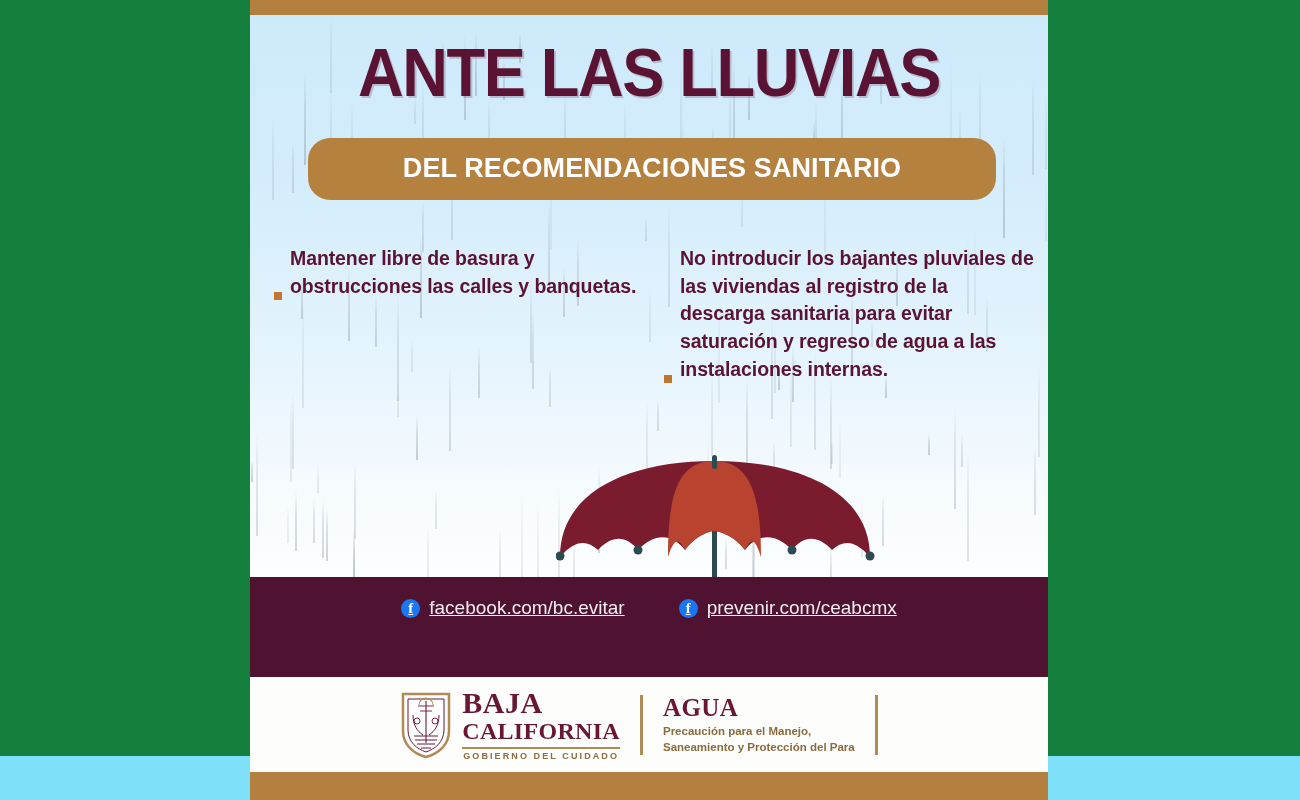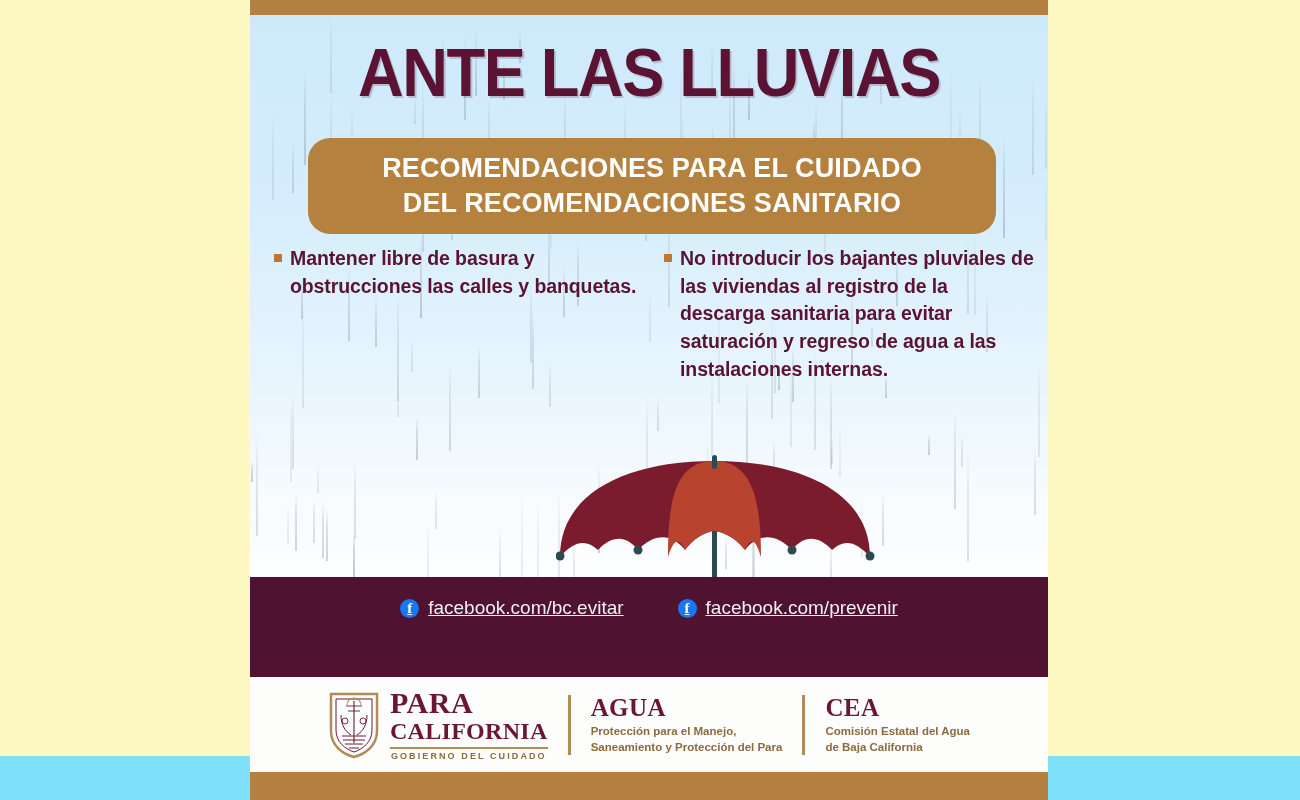--- a/index.html
+++ b/index.html
@@ -11,21 +11,21 @@
   }
   body {
     background: #7FE0FA;
     font-family: "Liberation Sans", sans-serif;
   }
 
   #stage {
     position: relative;
     width: 1300px;
     height: 756px;
-    background: #fef9c3;
+    background: #15803d;
   }
 
   
   #poster {
     position: absolute;
     left: 250px;
     top: 0px;
     width: 798px;
     height: 800px;
     overflow: hidden;
@@ -109,21 +109,21 @@
     width: 100%;
     display: flex;
     gap: 0px;
   }
   .col { width: 50%; box-sizing: border-box; }
   .col.left { padding-left: 24px; padding-right: 10px; }
   .col.right { padding-left: 15px; padding-right: 12px; }
 
   .bullet {
     display: flex;
-    align-items: flex-start;
+    align-items: flex-end;
     margin-bottom: 23px;
   }
   .bullet-marker {
     flex: 0 0 auto;
     width: 8px;
     height: 8px;
     background: #C0762E;
     margin-top: 9px;
     margin-right: 8px;
   }
@@ -392,21 +392,20 @@
           <div class="drop" style="left: 22px; top: 100px; height: 85px; opacity: 0.4;"></div>
           <div class="drop" style="left: 147px; top: 379px; height: 23px; opacity: 0.39;"></div>
           <div class="drop" style="left: 103px; top: 510px; height: 94px; opacity: 0.49;"></div>
           <div class="drop" style="left: 580px; top: 521px; height: 106px; opacity: 0.79;"></div>
           <div class="drop" style="left: 396px; top: 383px; height: 89px; opacity: 0.43;"></div>
         </div>
 
       <div id="title">ANTE LAS LLUVIAS</div>
 
       <div id="subtitle-banner">
-        <span class="sub-line">RECOMENDACIONES PARA EL CUIDADO</span>
         <span class="sub-line">DEL RECOMENDACIONES SANITARIO</span>
       </div>
 
       <div id="columns">
         <div class="col left">
           <div class="bullet">
             <span class="bullet-marker"></span>
             <span class="bullet-text">Mantener libre de basura y obstrucciones las calles y banquetas.</span>
           </div>
         </div>
@@ -448,21 +447,21 @@
     </div>
 
     <div id="social">
       <div id="social-links">
         <a class="social-link" href="#">
           <span class="fb-icon">f</span>
           <span>facebook.com/bc.evitar</span>
         </a>
         <a class="social-link" href="#">
           <span class="fb-icon">f</span>
-          <span>facebook.com/prevenir</span>
+          <span>prevenir.com/ceabcmx</span>
         </a>
       </div>
     </div>
 
     <div id="logobar">
 
       <div class="logo-group" id="bc-logo">
         <svg width="52" height="68" viewBox="0 0 52 68">
           <path d="M3 3 H49 V40 C49 54, 38 63, 26 66 C14 63, 3 54, 3 40 Z" fill="#FFFFFF" stroke="#B08B55" stroke-width="2.5"></path>
           <path d="M8 8 H44 V39 C44 51, 35 58, 26 61 C17 58, 8 51, 8 39 Z" fill="none" stroke="#6A1635" stroke-width="1"></path>
@@ -470,45 +469,38 @@
           <path d="M18 15 L34 15 M20 20 L32 20" stroke="#6A1635" stroke-width="0.9"></path>
           <path d="M26 12 m-7 2 a7 7 0 0 1 14 0" fill="none" stroke="#B08B55" stroke-width="1.1"></path>
           <path d="M13 24 C13 34, 17 40, 23 44" fill="none" stroke="#6A1635" stroke-width="1"></path>
           <path d="M39 24 C39 34, 35 40, 29 44" fill="none" stroke="#6A1635" stroke-width="1"></path>
           <circle cx="17" cy="30" r="3" fill="none" stroke="#6A1635" stroke-width="0.9"></circle>
           <circle cx="35" cy="30" r="3" fill="none" stroke="#6A1635" stroke-width="0.9"></circle>
           <path d="M14 45 H38 M15 49 H37 M17 53 H35" stroke="#6A1635" stroke-width="1"></path>
           <path d="M21 57 H31" stroke="#6A1635" stroke-width="1"></path>
         </svg>
         <div id="bc-words">
-          <div class="bc-baja">PARA</div>
+          <div class="bc-baja">BAJA</div>
           <div class="bc-california">CALIFORNIA</div>
           <div class="bc-rule"></div>
           <div class="bc-gob">GOBIERNO DEL CUIDADO</div>
         </div>
       </div>
 
       <div class="divider"></div>
 
       <div class="unit">
         <div class="unit-name">AGUA</div>
         <div class="unit-desc">
-          <div>Protección para el Manejo,</div>
+          <div>Precaución para el Manejo,</div>
           <div>Saneamiento y Protección del Para</div>
         </div>
       </div>
 
       <div class="divider"></div>
 
-      <div class="unit">
-        <div class="unit-name">CEA</div>
-        <div class="unit-desc">
-          <div>Comisión Estatal del Agua</div>
-          <div>de Baja California</div>
-        </div>
-      </div>
 
     </div>
 
     <div class="edge-bar bottom"></div>
 
   </div>
 </div>
 
 </body></html>

